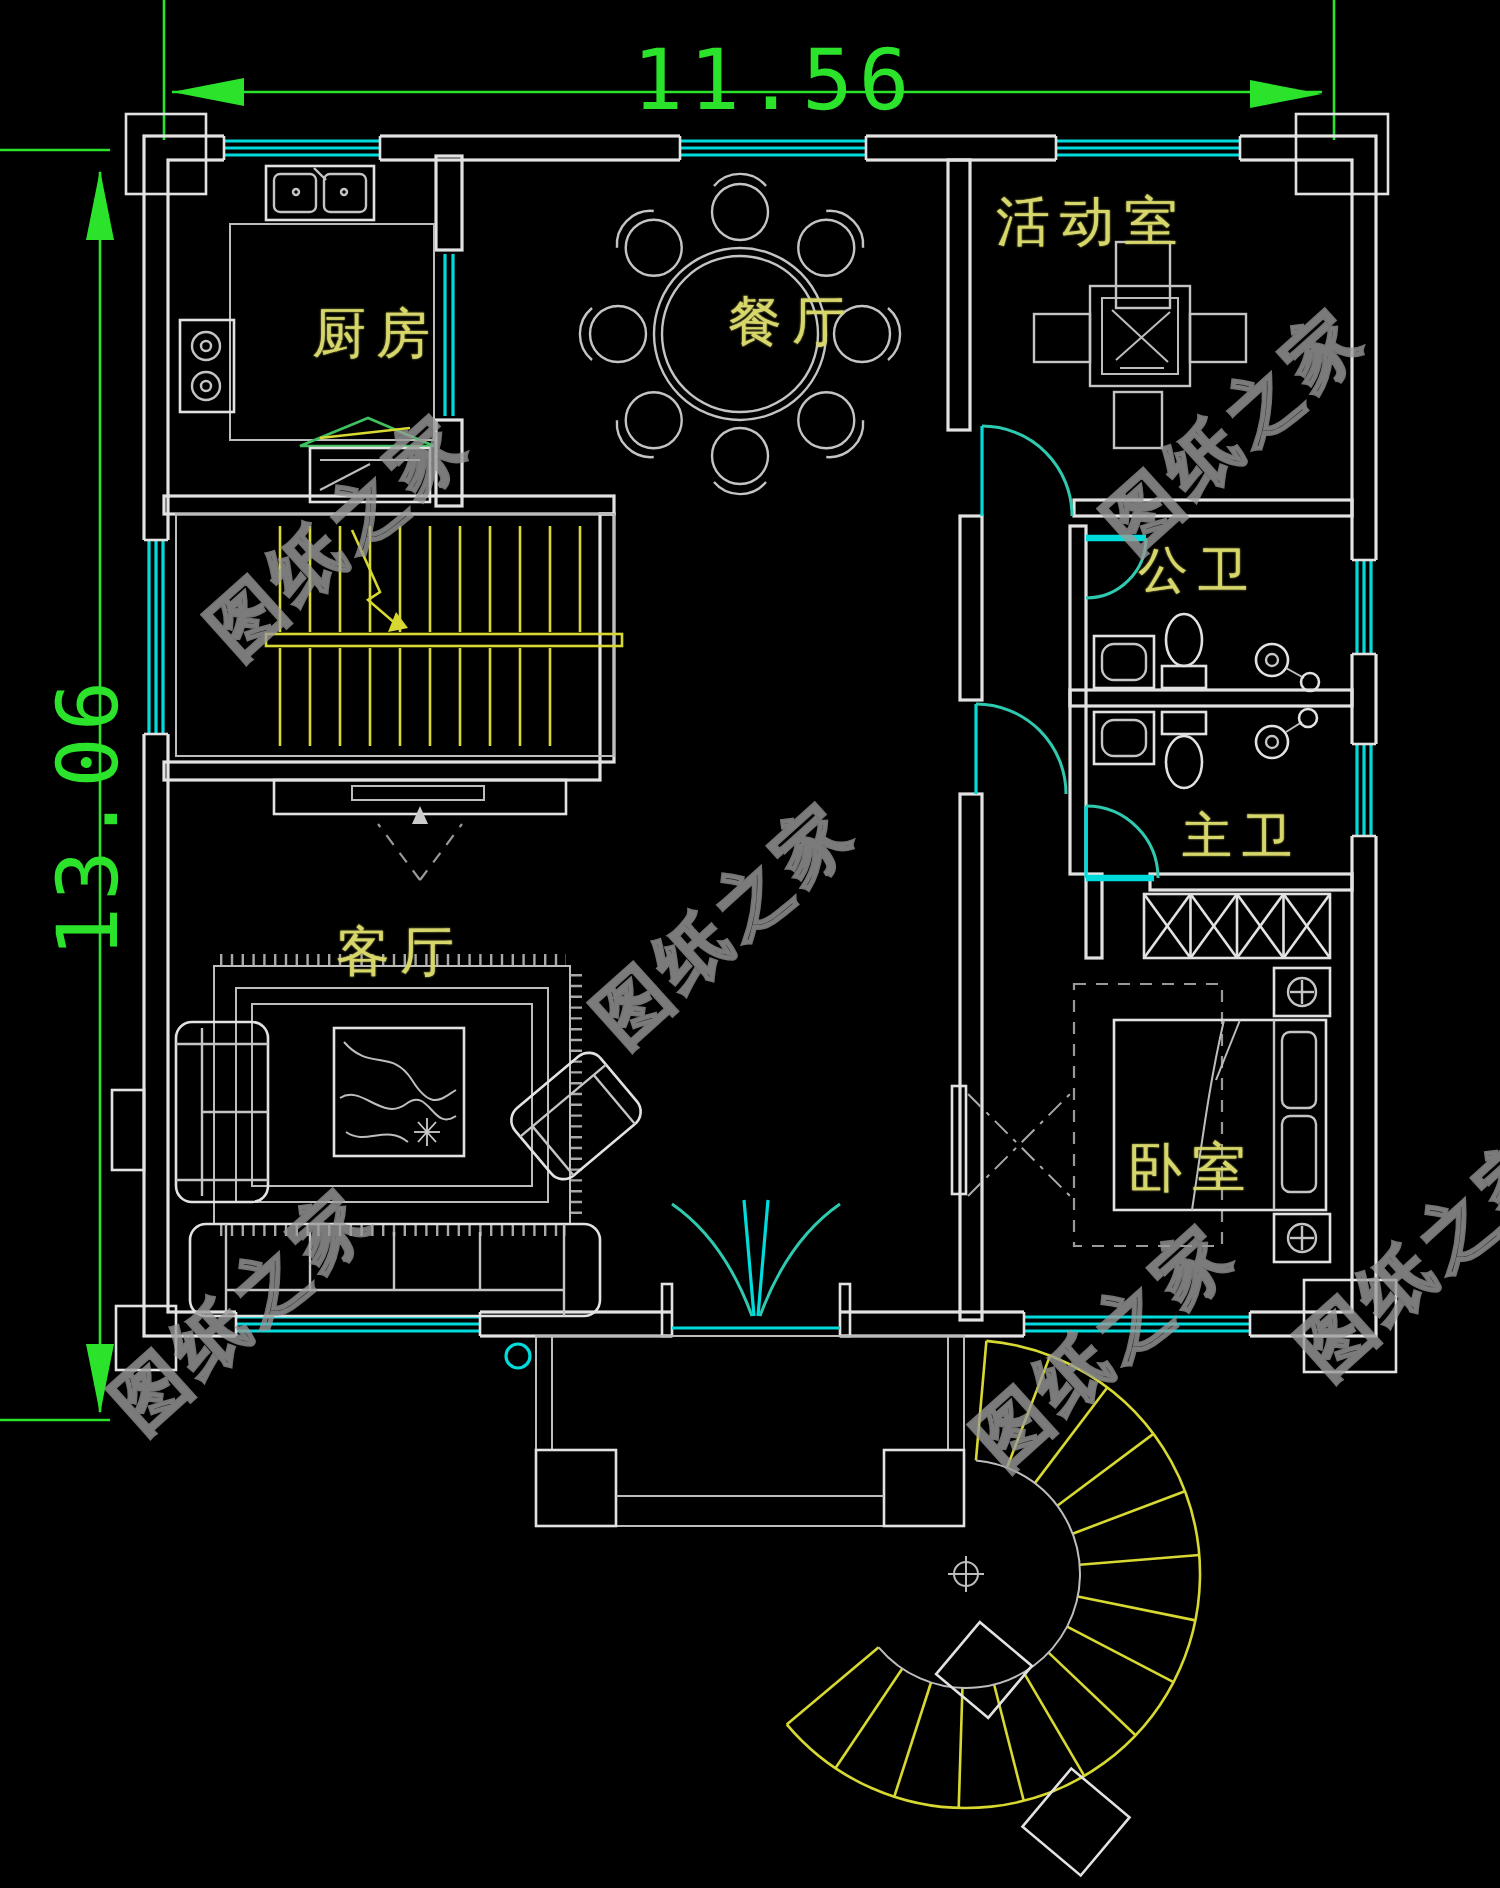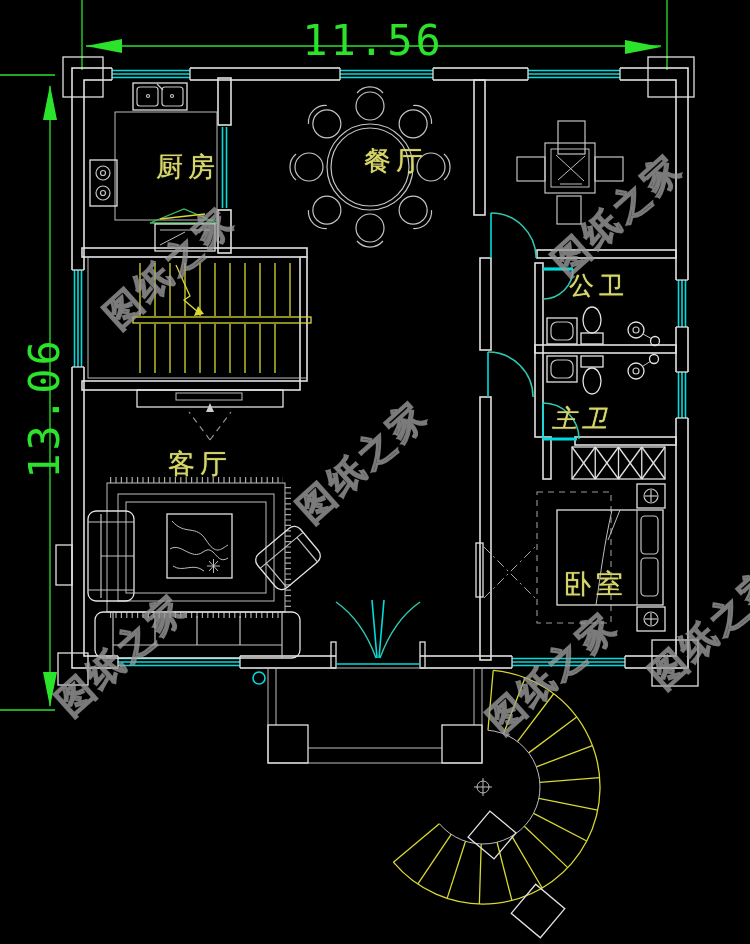--- a/index.html
+++ b/index.html
@@ -435,28 +435,29 @@
     <rect x="56" y="545" width="16" height="40" class="wline"></rect>
   </g>
 
   <defs>
     <pattern id="dots" width="5" height="5" patternUnits="userSpaceOnUse">
       <circle cx="1.2" cy="1.2" r="0.8" fill="#999"></circle>
     </pattern>
   </defs>
 </svg>
 
-<div class="dim-text" style="left:373px;top:40px;">11.56</div>
+<div class="dim-text" style="left:387px;top:40px;">11.56</div>
 <div class="dim-text vert" style="left:44px;top:408px;">13.06</div>
 
 <div class="room-label" style="left:188px;top:167px;text-align:right;">厨房</div>
 <div class="room-label" style="left:396px;top:161px;">餐厅</div>
+<div class="room-label" style="left:546px;top:111px;">活动室</div>
 <div class="room-label small" style="left:599px;top:285px;">公卫</div>
-<div class="room-label small" style="left:582px;top:418px;font-style:italic;">主卫</div>
-<div class="room-label" style="left:200px;top:464px;text-align:center;">客厅</div>
+<div class="room-label small" style="left:621px;top:418px;">主卫</div>
+<div class="room-label" style="left:200px;top:476px;text-align:center;">客厅</div>
 <div class="room-label" style="left:596px;top:584px;">卧室</div>
 
 <div class="watermark" style="left:170px;top:268px;">图纸之家</div>
 <div class="watermark" style="left:618px;top:215px;">图纸之家</div>
 <div class="watermark" style="left:363px;top:462px;">图纸之家</div>
 <div class="watermark" style="left:122px;top:655px;">图纸之家</div>
 <div class="watermark" style="left:553px;top:673px;">图纸之家</div>
 <div class="watermark" style="left:715px;top:628px;">图纸之家</div>
 
 </div>

